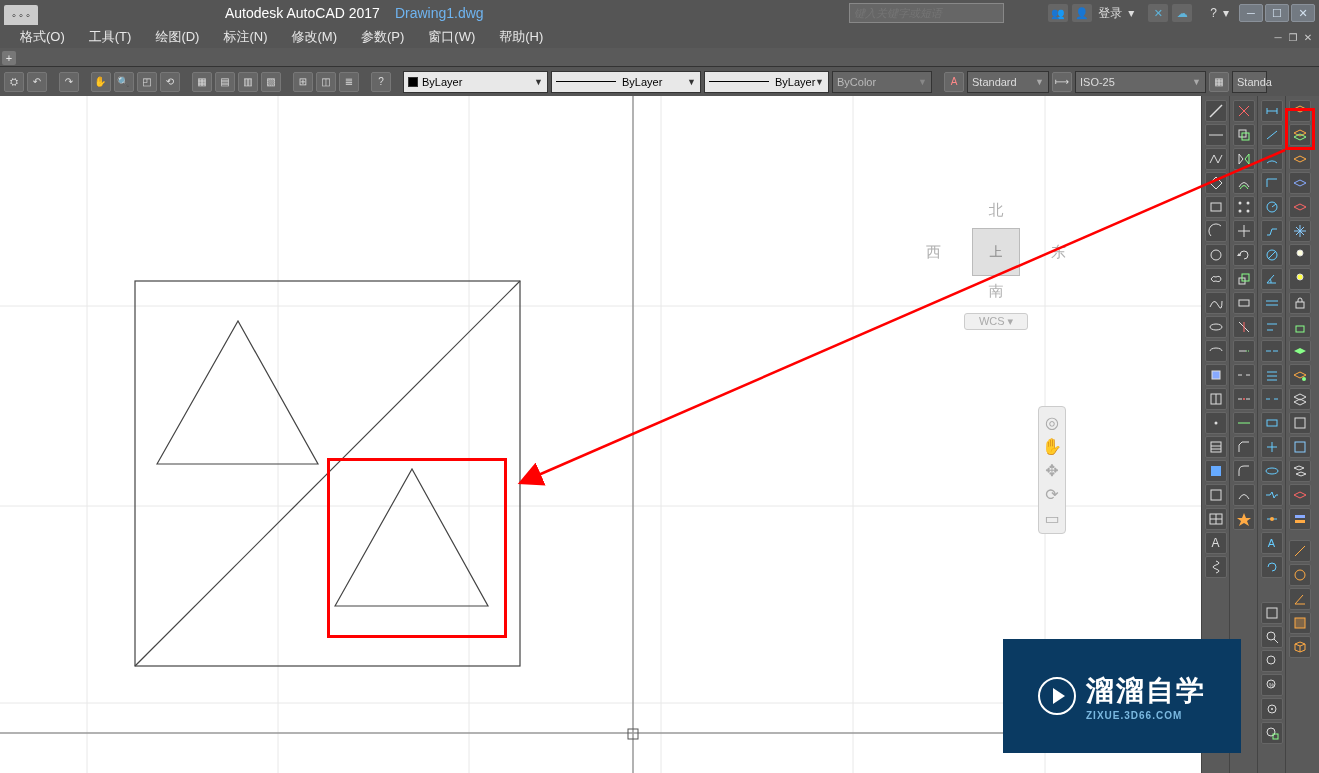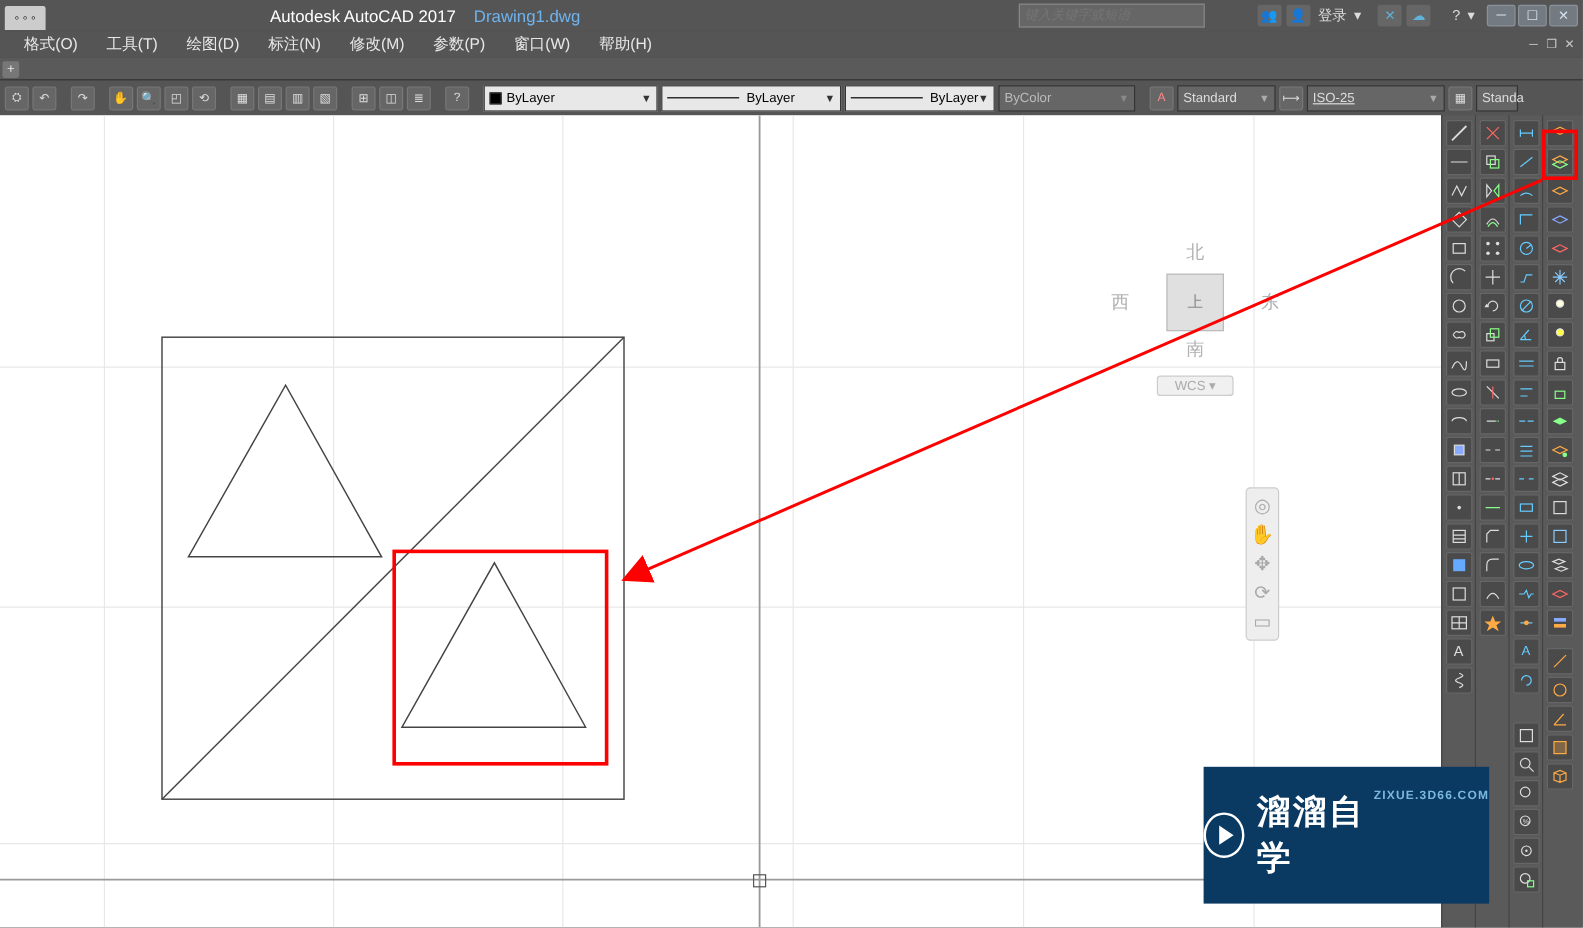--- a/index.html
+++ b/index.html
@@ -29,23 +29,23 @@
 
   
   .propbar { height: 30px; background: #555; border-top: 1px solid #333; display: flex; align-items: center; gap: 3px; padding: 0 4px; }
   .tb-btn { width: 20px; height: 20px; background: #666; border: 1px solid #777; border-radius: 2px; cursor: pointer; display: inline-flex; align-items: center; justify-content: center; color: #ddd; font-size: 10px; }
   .tb-sep { width: 6px; }
   .drop { height: 22px; background: #e8e8e8; border: 1px solid #333; font-size: 11px; display: flex; align-items: center; padding: 0 4px; cursor: pointer; position: relative; }
   .drop .arrow { position: absolute; right: 4px; font-size: 9px; color: #333; }
   .drop-layer { width: 145px; }
   .drop-lt { width: 150px; }
   .drop-lw { width: 125px; }
-  .drop-color { width: 114px; }
+  .drop-color { width: 100px; }
   .drop-tstyle { width: 82px; }
-  .drop-dstyle { width: 115px; text-decoration: underline; }
+  .drop-dstyle { width: 131px; }
   .drop .swatch { width: 10px; height: 10px; border: 1px solid #333; display: inline-block; margin-right: 4px; }
   .line-preview { display: inline-block; width: 60px; border-top: 1px solid #000; margin-right: 6px; }
 
   
   .workspace { position: absolute; top: 96px; left: 0; right: 118px; bottom: 0; background: #fff; }
   .canvas-svg { position: absolute; inset: 0; }
 
   
   .palettes { position: absolute; top: 96px; right: 0; width: 118px; bottom: 0; background: #5a5a5a; display: flex; flex-wrap: nowrap; }
   .palette-col { width: 28px; border-left: 1px solid #444; display: flex; flex-direction: column; gap: 2px; padding-top: 4px; align-items: center; }
@@ -63,21 +63,21 @@
   .navbar { position: absolute; top: 310px; right: 135px; width: 28px; background: #eee; border: 1px solid #ccc; border-radius: 4px; display: flex; flex-direction: column; gap: 2px; padding: 4px 2px; }
   .nav-btn { width: 22px; height: 22px; display: flex; align-items: center; justify-content: center; color: #aaa; cursor: pointer; }
 
   
   .highlight { position: absolute; border: 3px solid #ff0000; pointer-events: none; }
 
   
   .watermark { position: absolute; right: 78px; bottom: 20px; width: 238px; height: 114px; background: #0a3a62; display: flex; align-items: center; justify-content: center; gap: 10px; color: #fff; font-weight: bold; }
   .watermark .logo { width: 38px; height: 38px; border: 2px solid #fff; border-radius: 50%; display: flex; align-items: center; justify-content: center; }
   .watermark .logo::before { content: ""; width: 0; height: 0; border-left: 12px solid #fff; border-top: 8px solid transparent; border-bottom: 8px solid transparent; margin-left: 3px; }
-  .watermark .txt { display: flex; flex-direction: row; }
+  .watermark .txt { display: flex; flex-direction: column; }
   .watermark .title { font-size: 28px; letter-spacing: 2px; }
   .watermark .sub { font-size: 10px; color: #7ab8e0; letter-spacing: 1px; }
 </style>
 </head>
 <body>
 
 <div class="titlebar">
   <div class="title-tab">◦ ◦ ◦</div>
   <div class="title-center">
     <span>Autodesk AutoCAD 2017</span>

